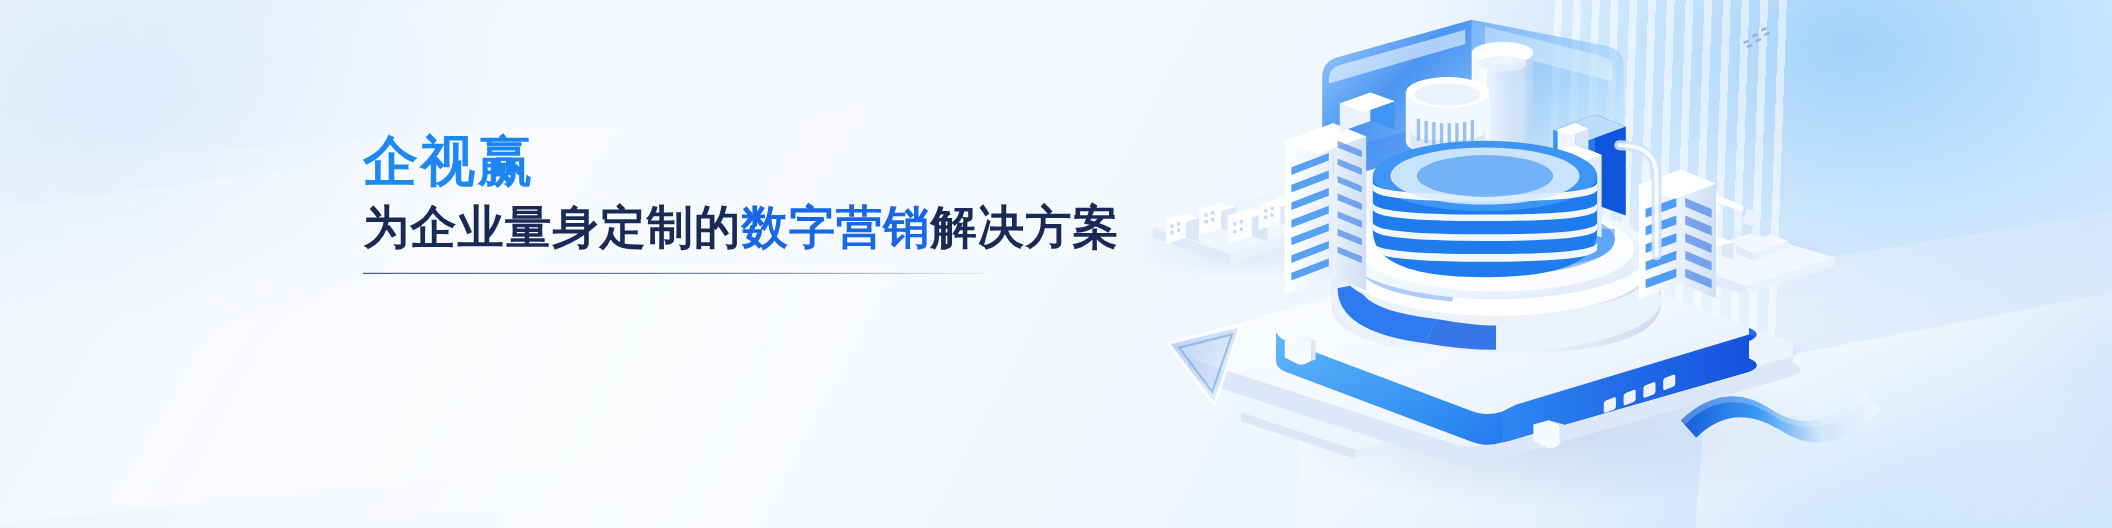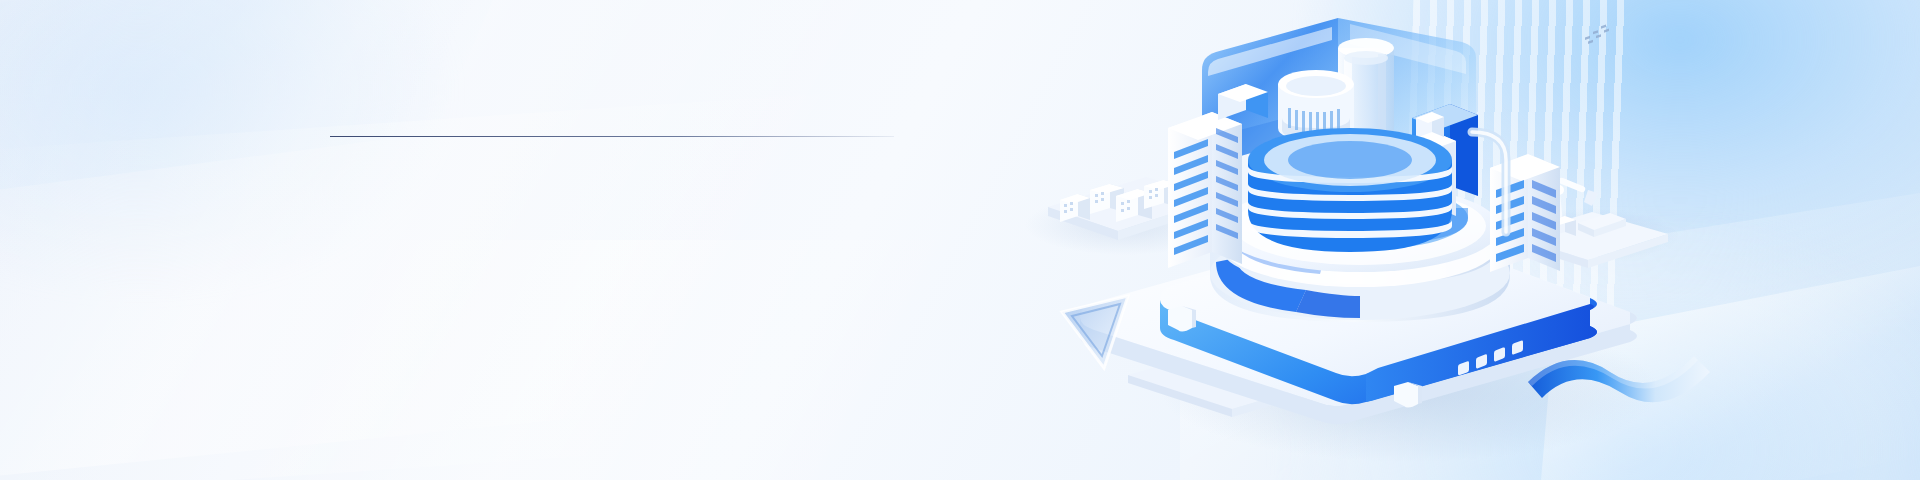--- a/index.html
+++ b/index.html
@@ -105,20 +105,22 @@
   <div class="bg-glow-bottom-right"></div>
   <div class="diag diag-4"></div>
   <div class="diag diag-1"></div>
   <div class="diag diag-2"></div>
   <div class="diag diag-3"></div>
   <div class="floor-plane"></div>
   <div class="floor-edge"></div>
   <div class="stripes"></div>
 
   <div class="copy">
+    <div class="brand">企视赢</div>
+    <div class="headline"><span>为企业量身定制的</span><span class="hl">数字营销</span><span>解决方案</span></div>
     <div class="rule"></div>
   </div>
 
   <div class="art">
     <svg viewBox="0 0 900 480" xmlns="http://www.w3.org/2000/svg">
       <defs>
         <linearGradient id="gGlass" x1="0" y1="0" x2="1" y2="1">
           <stop offset="0%" stop-color="#8fc9fb" stop-opacity=".95"></stop>
           <stop offset="45%" stop-color="#1f7bef" stop-opacity=".92"></stop>
           <stop offset="100%" stop-color="#6bb6f8" stop-opacity=".8"></stop>

